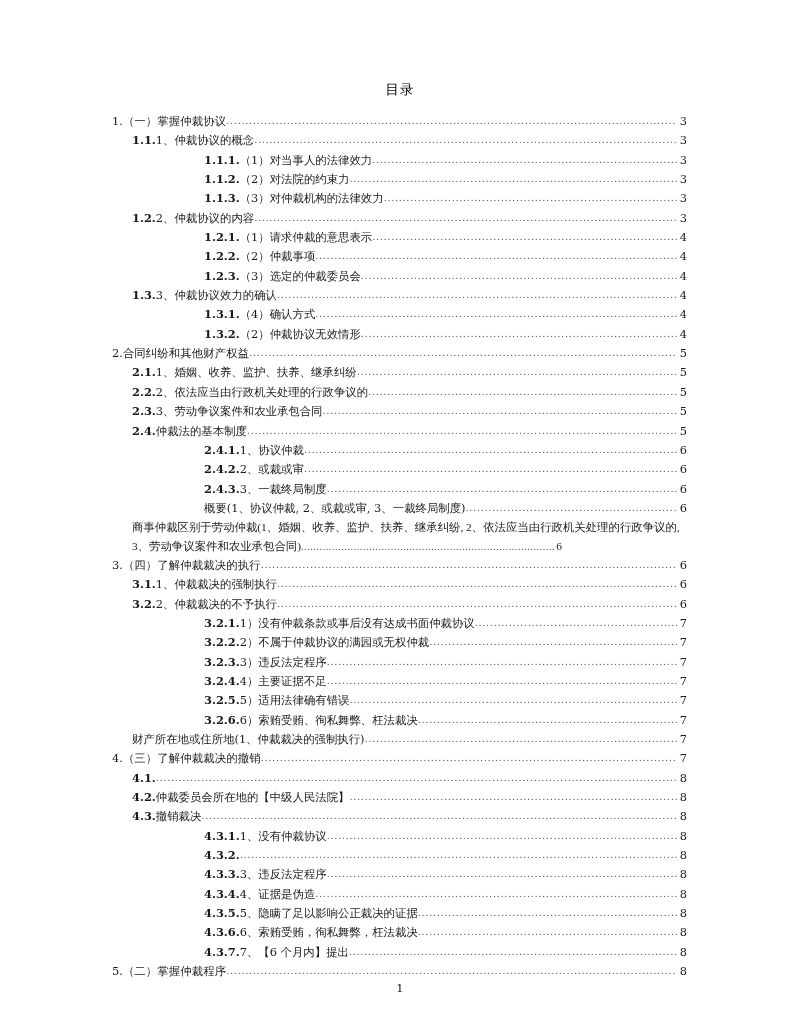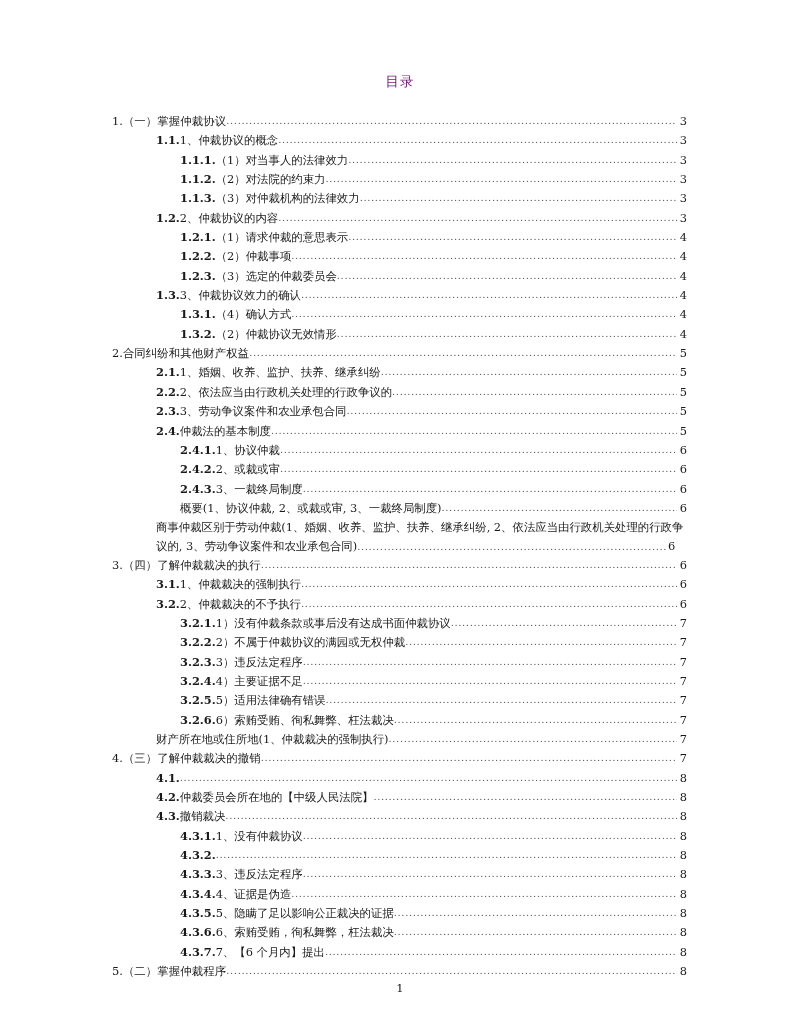--- a/index.html
+++ b/index.html
@@ -17,51 +17,51 @@
     position: relative;
     width: 800px;
     height: 1035px;
     margin: 0 auto;
     background: #ffffff;
     overflow: hidden;
     box-sizing: border-box;
   }
   .doc-title {
     position: absolute;
-    top: 73px;
+    top: 82px;
     left: 0;
     width: 800px;
     text-align: center;
     font-size: 13.5px;
     line-height: 18px;
     letter-spacing: 1px;
-    color: #701a75;
-    font-family: Liberation Serif, serif;
+    color: #000000;
+    font-family: Liberation Mono, monospace;
   }
   .toc {
     position: absolute;
     top: 112px;
     left: 112px;
     width: 575px;
   }
   .toc-entry {
     display: block;
     position: relative;
     font-size: 11.4px;
     line-height: 18.35px;
     color: #1a1a1a;
     padding-right: 0;
     text-decoration: none;
     white-space: normal;
     cursor: default;
   }
   
   .lvl1 { margin-left: 0px; }
-  .lvl2 { margin-left: 44px; }
-  .lvl3 { margin-left: 68px; }
+  .lvl2 { margin-left: 20px; }
+  .lvl3 { margin-left: 92px; }
 
   .row {
     display: flex;
     align-items: baseline;
     width: 100%;
   }
   .entry-text {
     flex: 0 1 auto;
     white-space: nowrap;
   }
@@ -83,20 +83,21 @@
   .pageno {
     flex: 0 0 auto;
     text-align: right;
     min-width: 9px;
     padding-left: 1px;
     font-size: 11.4px;
   }
   
   .row.wrap {
     display: block;
+    font-family: Liberation Serif, serif;
   }
   .row.wrap .entry-text {
     white-space: normal;
     display: inline;
   }
   .row.wrap .leader {
     display: inline;
     flex: none;
     top: 0;
   }

